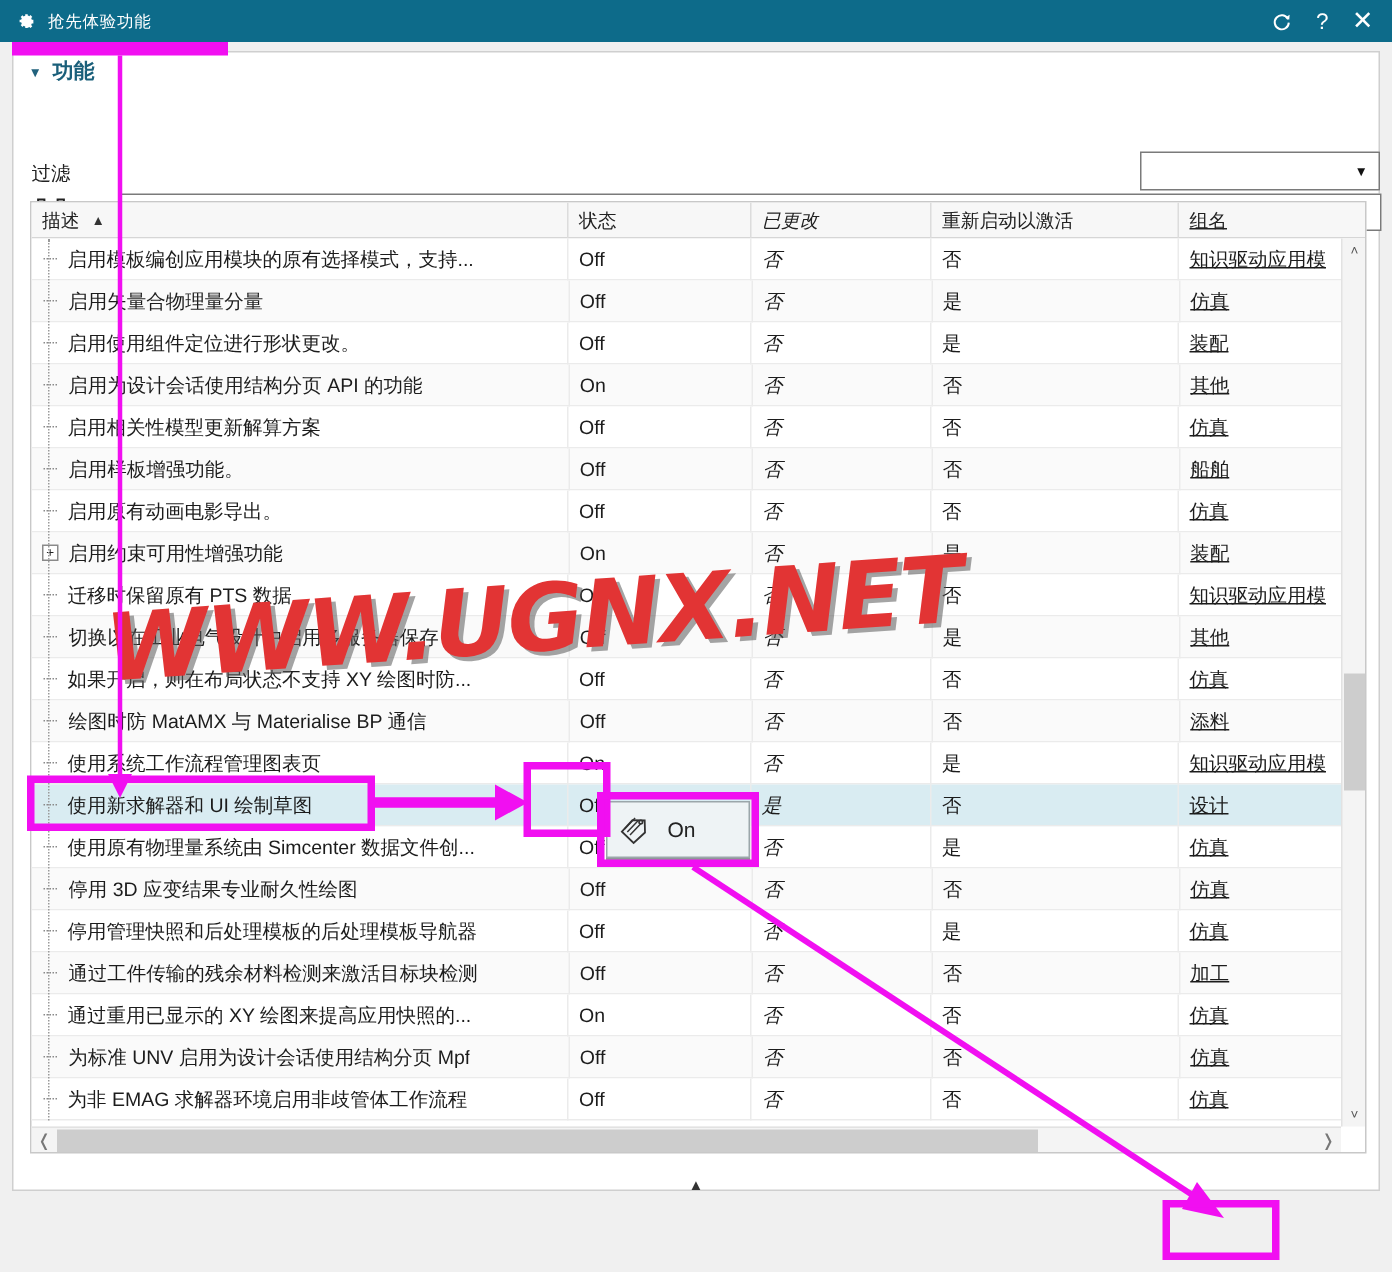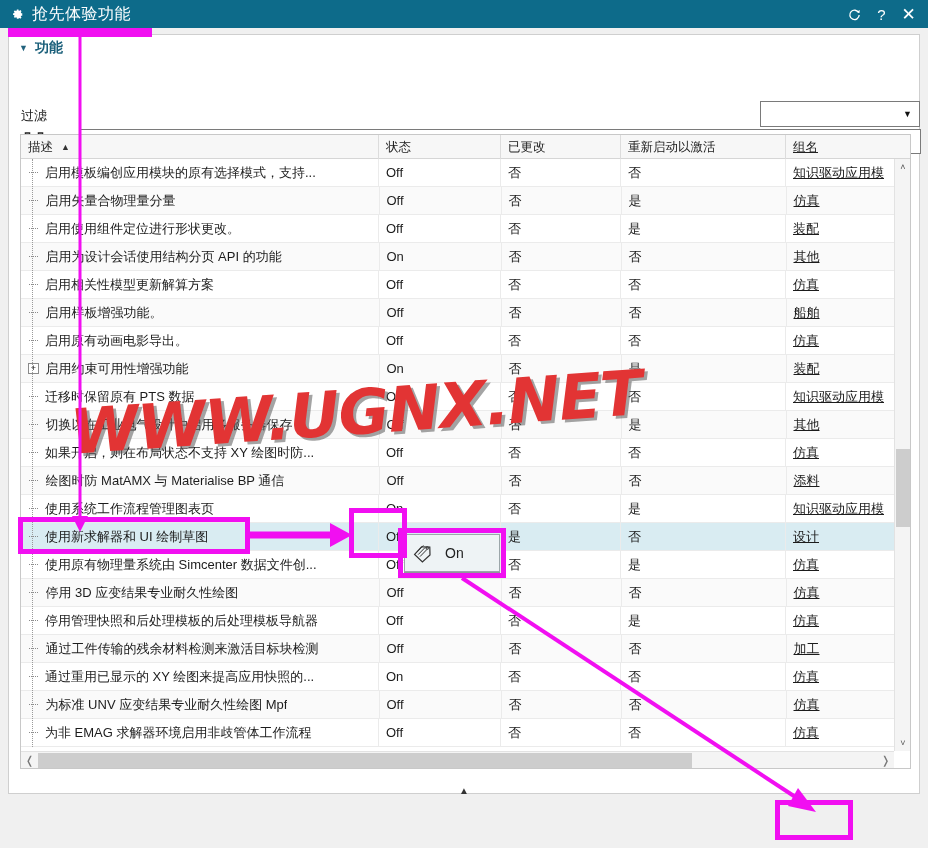--- a/index.html
+++ b/index.html
@@ -24,21 +24,21 @@
     display: flex; align-items: center;
     color: #ffffff;
   }
   .titlebar .gear {
     margin-left: 9px; margin-right: 8px;
     width: 15px; height: 15px;
     display: flex; align-items: center; justify-content: center;
     font-size: 15px; line-height: 1; color: #ffffff;
   }
   .titlebar .title {
-    font-size: 16px; letter-spacing: .5px;
+    font-size: 11px; letter-spacing: .5px;
     color: #ffffff;
   }
   .titlebar .tb-spacer { flex: 1 1 auto; }
   .tb-btn {
     width: 27px; height: 28px;
     display: flex; align-items: center; justify-content: center;
     font-size: 15px; color: #ffffff; cursor: default;
   }
   .tb-btn.close { font-size: 17px; margin-right: 6px; }
 
@@ -115,21 +115,21 @@
   .th {
     font-size: 12.5px; color: #222;
     padding-left: 7px; height: 24px; line-height: 24px;
     border-right: 1px solid #dcdcdc;
     overflow: hidden; white-space: nowrap;
     display: flex; align-items: flex-start;
   }
   .th .sortarrow { font-size: 9px; margin-left: 8px; color: #333; }
   .col-desc  { width: 358px; }
   .col-state { width: 122px; }
-  .col-chg   { width: 120px; }
+  .col-chg   { width: 120px; font-style: italic; }
   .col-restart { width: 165px; }
   .col-group { width: 123px; border-right: none; text-decoration: underline; }
 
   .tbody { position: relative; }
   .trow {
     display: flex; height: 28px; align-items: center;
     border-bottom: 1px solid #ebebeb;
     background: #ffffff;
   }
   .trow.alt { background: #fafafa; justify-content: center; }
@@ -558,21 +558,21 @@
             <div class="td col-state">On</div>
             <div class="td col-chg">否</div>
             <div class="td col-restart">否</div>
             <div class="td col-group">仿真</div>
           </div>
           <div class="trow alt">
             <div class="td col-desc">
               <span class="tree-gutter">
                 <span class="tree-dash"></span>
               </span>
-              <span class="desc-text">为标准 UNV 应变结果专业耐久性绘图 Mpf</span>
+              <span class="desc-text">为标准 UNV 启用为设计会话使用结构分页 Mpf</span>
             </div>
             <div class="td col-state">Off</div>
             <div class="td col-chg">否</div>
             <div class="td col-restart">否</div>
             <div class="td col-group">仿真</div>
           </div>
           <div class="trow">
             <div class="td col-desc">
               <span class="tree-gutter">
                 <span class="tree-dash"></span>

